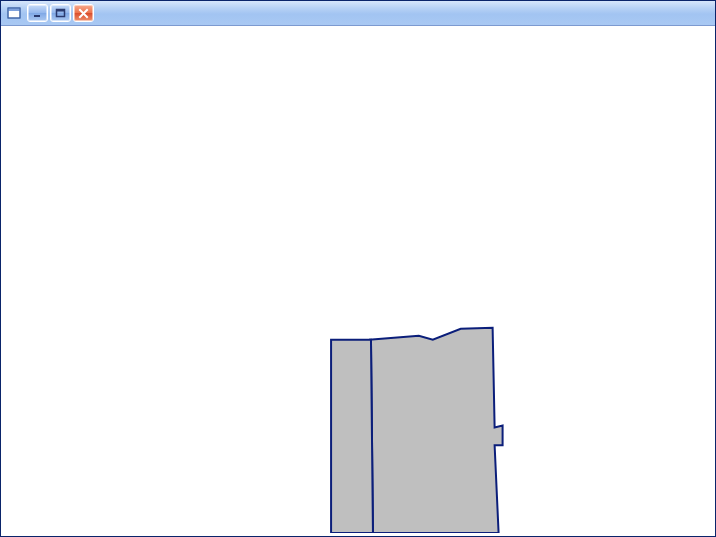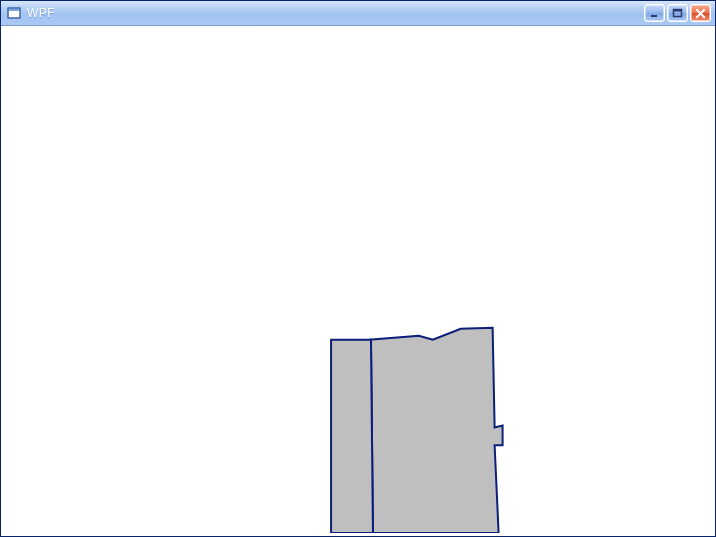--- a/index.html
+++ b/index.html
@@ -99,21 +99,20 @@
 <div class="window">
 
   <div class="titlebar">
     <span class="sys-icon">
       <svg width="14" height="14" viewBox="0 0 14 14">
         <rect x="1" y="2" width="12" height="10" fill="#ffffff" stroke="#5078b8" stroke-width="1"></rect>
         <rect x="1" y="2" width="12" height="3" fill="#7fa2dd"></rect>
         <rect x="1" y="2" width="12" height="10" fill="none" stroke="#3a5fa0" stroke-width="1"></rect>
       </svg>
     </span>
-    <span class="title-text">WPF</span>
 
     <div class="win-buttons">
       <div class="win-btn">
         <svg width="11" height="11" viewBox="0 0 11 11">
           <rect x="2" y="7" width="6" height="2" fill="#2a3a6e"></rect>
         </svg>
       </div>
       <div class="win-btn">
         <svg width="11" height="11" viewBox="0 0 11 11">
           <rect x="1.5" y="1.5" width="8" height="7" fill="none" stroke="#2a3a6e" stroke-width="1.5"></rect>

